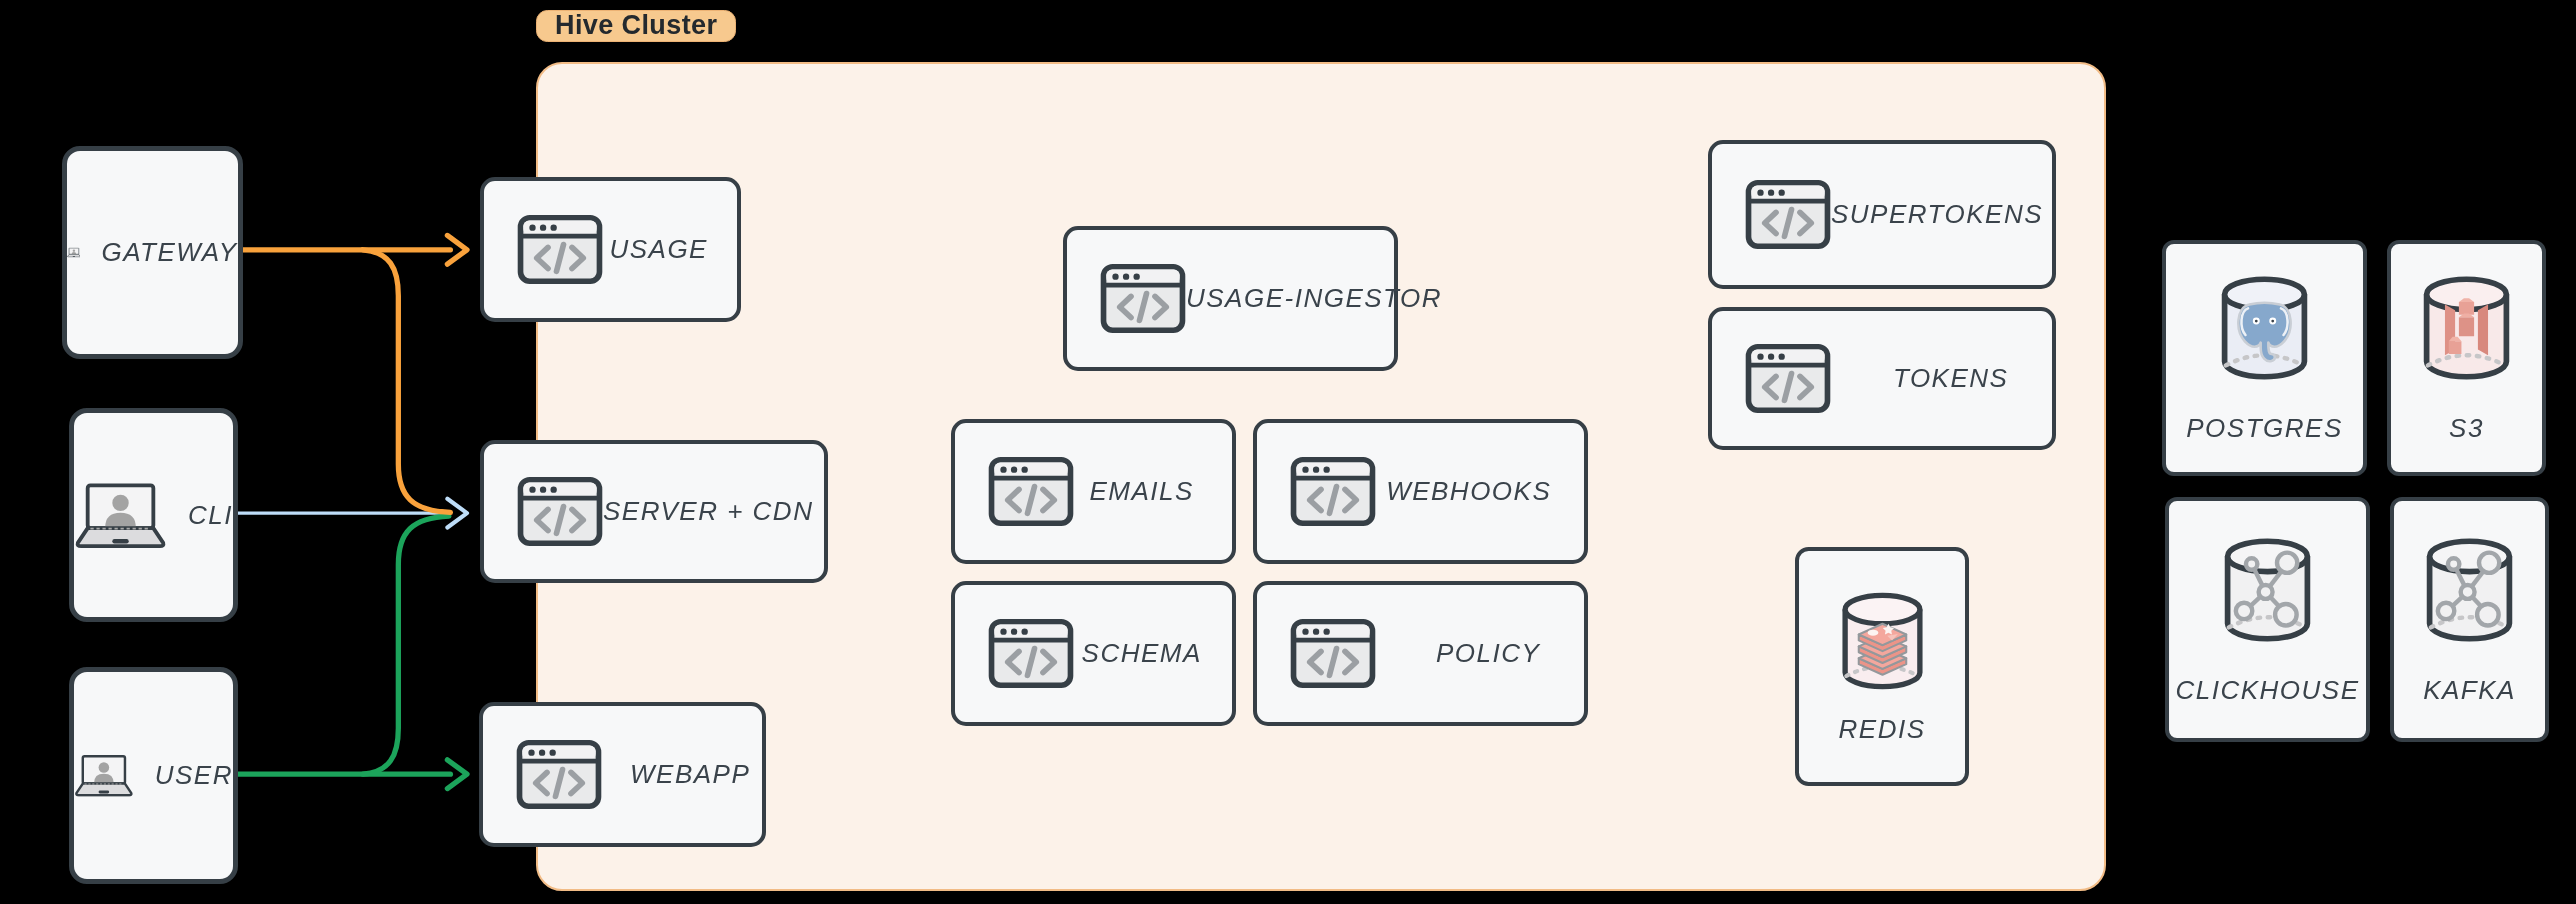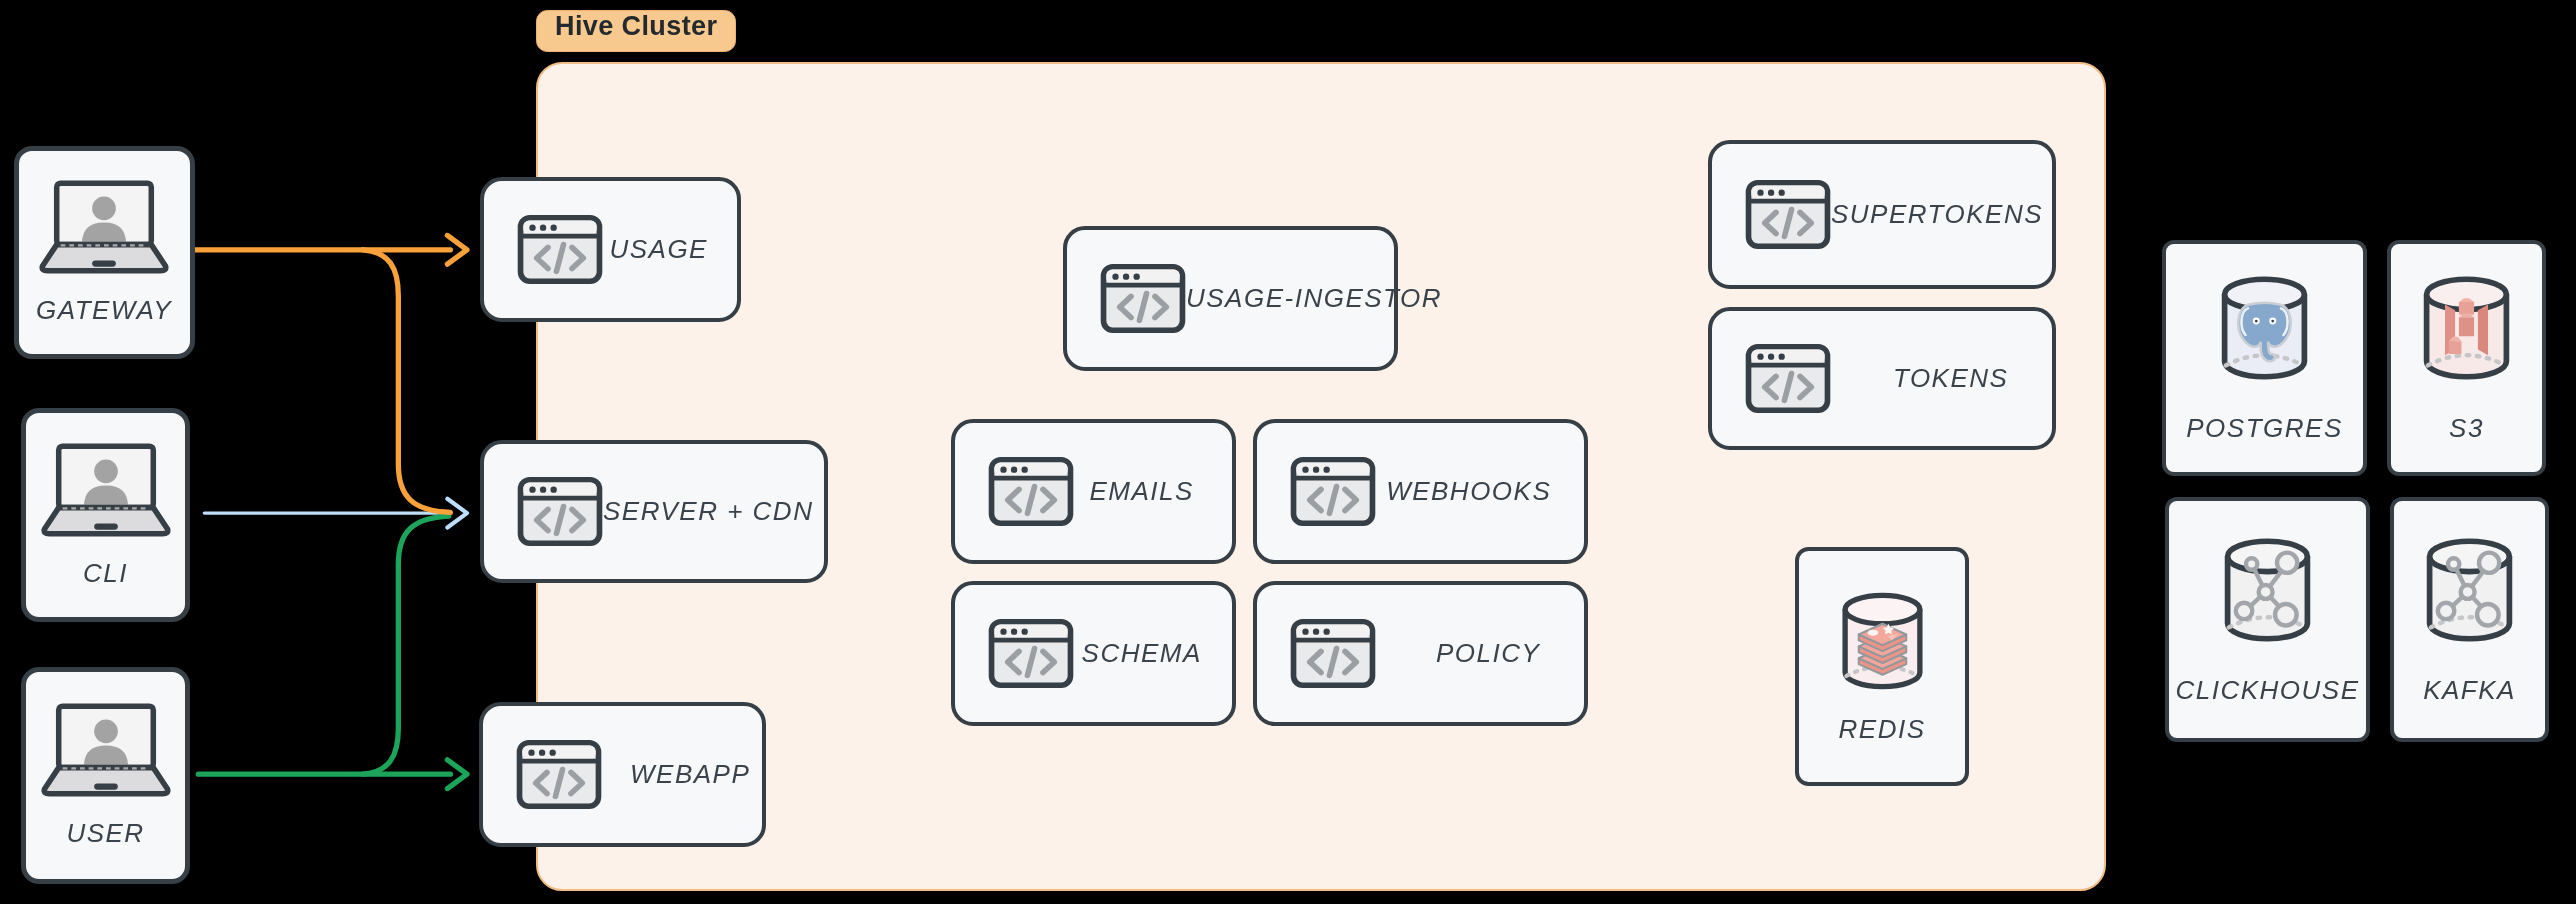--- a/index.html
+++ b/index.html
@@ -4,51 +4,51 @@
 <style>
   html,body{margin:0;padding:0;}
   body{
     width:2576px;height:904px;position:relative;overflow:hidden;
     background:#000000;
     font-family:"Liberation Sans","DejaVu Sans",sans-serif;
   }
   
   .node{
     position:absolute;box-sizing:border-box;
-    background:#F7F8F9;border:4.5px solid #363F46;border-radius:22px;
+    background:#F7F8F9;border:4.5px solid #363F46;border-radius:15px;
     display:flex;align-items:center;z-index:3;
   }
   .label{
     font-style:italic;color:#3A434B;font-weight:500;
     font-size:26px;letter-spacing:1.5px;white-space:nowrap;
   }
   
-  .client{border-width:5.3px;border-radius:18px;flex-direction:column;justify-content:center;gap:21px;}
+  .client{border-width:5.3px;border-radius:18px;flex-direction:row;justify-content:center;gap:21px;margin-left:48px;}
   .client .icon-laptop{width:134px;height:95px;}
   
   .svc{padding:0 22.6px 0 33px;}
   .svc .icon-browser{width:86px;height:71px;flex:0 0 auto;}
   .svc .label{flex:1;text-align:center;}
   .svc.align-right .label{text-align:right;padding-right:21px;}
   
   .db{border-radius:12px;flex-direction:column;justify-content:center;gap:29px;}
   .db .icon-cyl{width:95px;height:112px;}
   
   #gateway{left:13.6px;top:146px;width:181px;height:213px;}
   #cli{left:21px;top:408px;width:169px;height:214px;}
   #user{left:21px;top:667px;width:169px;height:217px;}
   #cluster{
     position:absolute;left:536px;top:62px;width:1570px;height:829px;
     background:#FCF2E9;border:2.3px solid #F2BC86;border-radius:26px;
     box-sizing:border-box;z-index:1;
   }
   #badge{
-    position:absolute;left:536px;top:9.8px;height:42px;z-index:4;
+    position:absolute;left:536px;top:9.8px;height:32px;z-index:4;
     background:#F7C98E;border:1.5px solid #ECB274;border-radius:11.3px;
-    display:flex;align-items:flex-start;padding:0 18px;box-sizing:border-box;
+    display:flex;align-items:flex-end;padding:0 18px;box-sizing:border-box;
     font-size:27px;font-weight:600;color:#24292E;letter-spacing:0.4px;
   }
   #usage{left:480px;top:177px;width:261px;height:145px;}
   #server_cdn{left:480px;top:440px;width:348px;height:143px;}
   #webapp{left:479px;top:702px;width:287px;height:145px;gap:28px;}
   #usage_ingestor{left:1063px;top:226px;width:335px;height:145px;}
   #emails{left:951px;top:419px;width:285px;height:145px;}
   #webhooks{left:1253px;top:419px;width:335px;height:145px;}
   #schema{left:951px;top:581px;width:285px;height:145px;}
   #policy{left:1253px;top:581px;width:335px;height:145px;align-items:center;}

